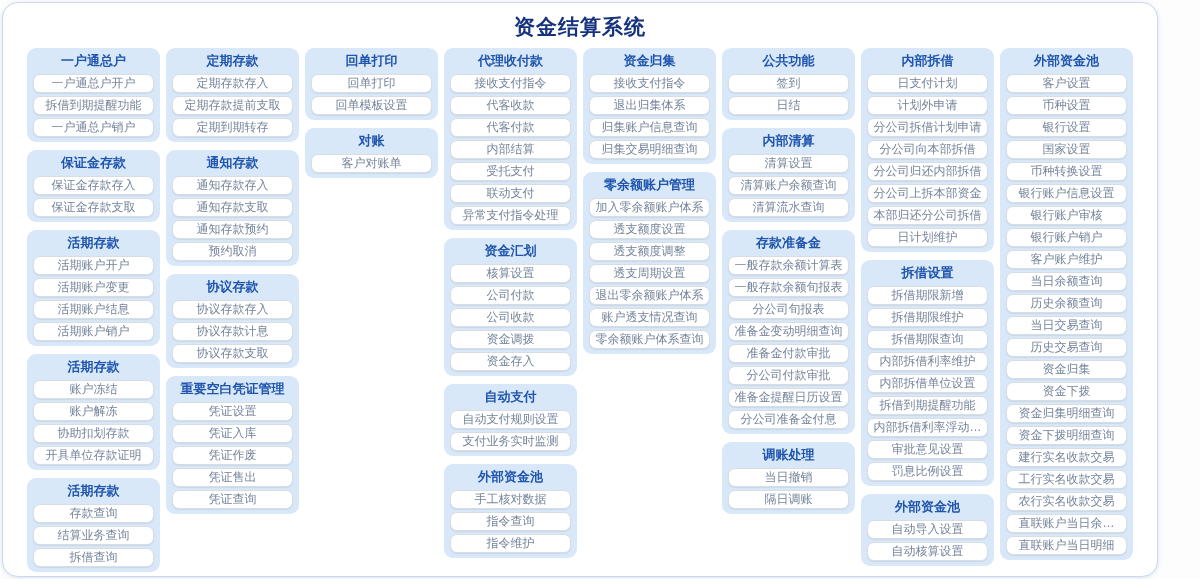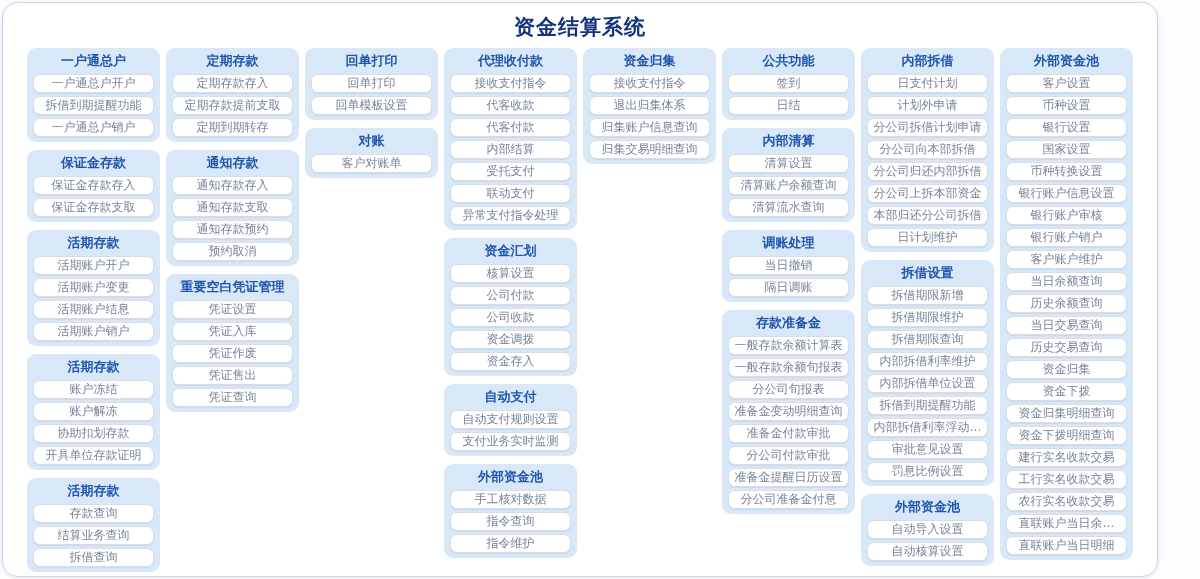--- a/index.html
+++ b/index.html
@@ -92,20 +92,26 @@
           <div class="menu-btn">定期到期转存</div>
         </div>
         <div class="group">
           <div class="group-header">通知存款</div>
           <div class="menu-btn">通知存款存入</div>
           <div class="menu-btn">通知存款支取</div>
           <div class="menu-btn">通知存款预约</div>
           <div class="menu-btn">预约取消</div>
         </div>
         <div class="group">
+          <div class="group-header">协议存款</div>
+          <div class="menu-btn">协议存款存入</div>
+          <div class="menu-btn">协议存款计息</div>
+          <div class="menu-btn">协议存款支取</div>
+        </div>
+        <div class="group">
           <div class="group-header">重要空白凭证管理</div>
           <div class="menu-btn">凭证设置</div>
           <div class="menu-btn">凭证入库</div>
           <div class="menu-btn">凭证作废</div>
           <div class="menu-btn">凭证售出</div>
           <div class="menu-btn">凭证查询</div>
         </div>
       </div>
       <div class="menu-col">
         <div class="group">
@@ -150,48 +156,58 @@
         </div>
       </div>
       <div class="menu-col">
         <div class="group">
           <div class="group-header">资金归集</div>
           <div class="menu-btn">接收支付指令</div>
           <div class="menu-btn">退出归集体系</div>
           <div class="menu-btn">归集账户信息查询</div>
           <div class="menu-btn">归集交易明细查询</div>
         </div>
+        <div class="group">
+          <div class="group-header">零余额账户管理</div>
+          <div class="menu-btn">加入零余额账户体系</div>
+          <div class="menu-btn">透支额度设置</div>
+          <div class="menu-btn">透支额度调整</div>
+          <div class="menu-btn">透支周期设置</div>
+          <div class="menu-btn">退出零余额账户体系</div>
+          <div class="menu-btn">账户透支情况查询</div>
+          <div class="menu-btn">零余额账户体系查询</div>
+        </div>
       </div>
       <div class="menu-col">
         <div class="group">
           <div class="group-header">公共功能</div>
           <div class="menu-btn">签到</div>
           <div class="menu-btn">日结</div>
         </div>
         <div class="group">
           <div class="group-header">内部清算</div>
           <div class="menu-btn">清算设置</div>
           <div class="menu-btn">清算账户余额查询</div>
           <div class="menu-btn">清算流水查询</div>
-        </div>
-        <div class="group">
-          <div class="group-header">调账处理</div>
-          <div class="menu-btn">当日撤销</div>
-          <div class="menu-btn">隔日调账</div>
         </div>
         <div class="group">
           <div class="group-header">存款准备金</div>
           <div class="menu-btn">一般存款余额计算表</div>
           <div class="menu-btn">一般存款余额旬报表</div>
           <div class="menu-btn">分公司旬报表</div>
           <div class="menu-btn">准备金变动明细查询</div>
           <div class="menu-btn">准备金付款审批</div>
           <div class="menu-btn">分公司付款审批</div>
           <div class="menu-btn">准备金提醒日历设置</div>
           <div class="menu-btn">分公司准备金付息</div>
+        </div>
+        <div class="group">
+          <div class="group-header">调账处理</div>
+          <div class="menu-btn">当日撤销</div>
+          <div class="menu-btn">隔日调账</div>
         </div>
       </div>
       <div class="menu-col">
         <div class="group">
           <div class="group-header">内部拆借</div>
           <div class="menu-btn">日支付计划</div>
           <div class="menu-btn">计划外申请</div>
           <div class="menu-btn">分公司拆借计划申请</div>
           <div class="menu-btn">分公司向本部拆借</div>
           <div class="menu-btn">分公司归还内部拆借</div>

